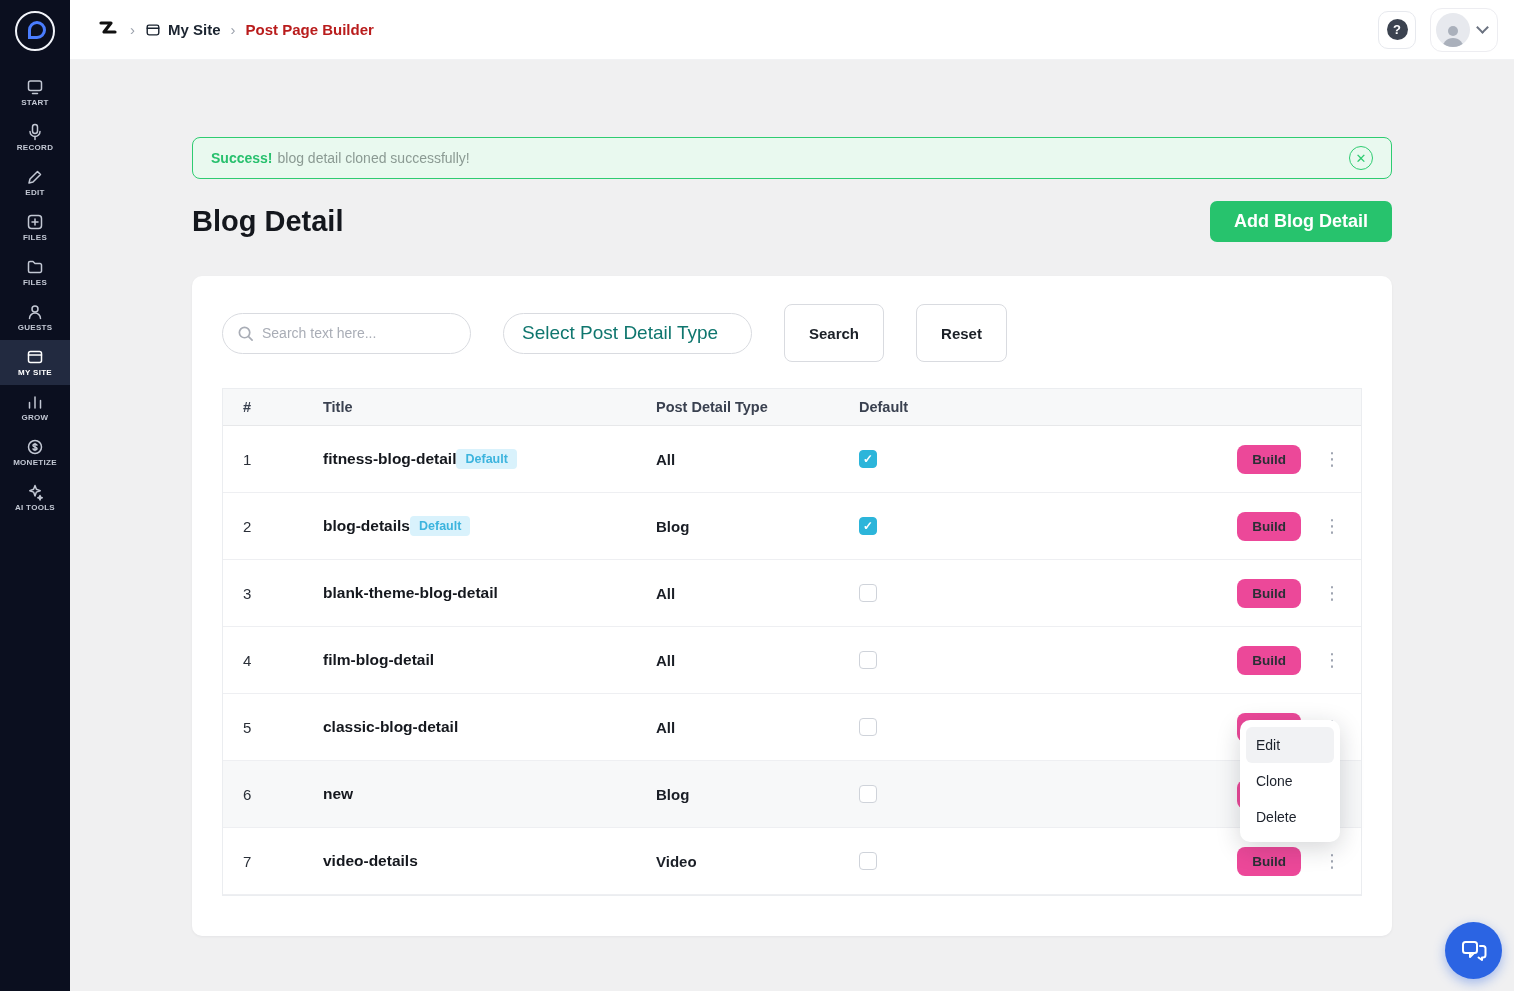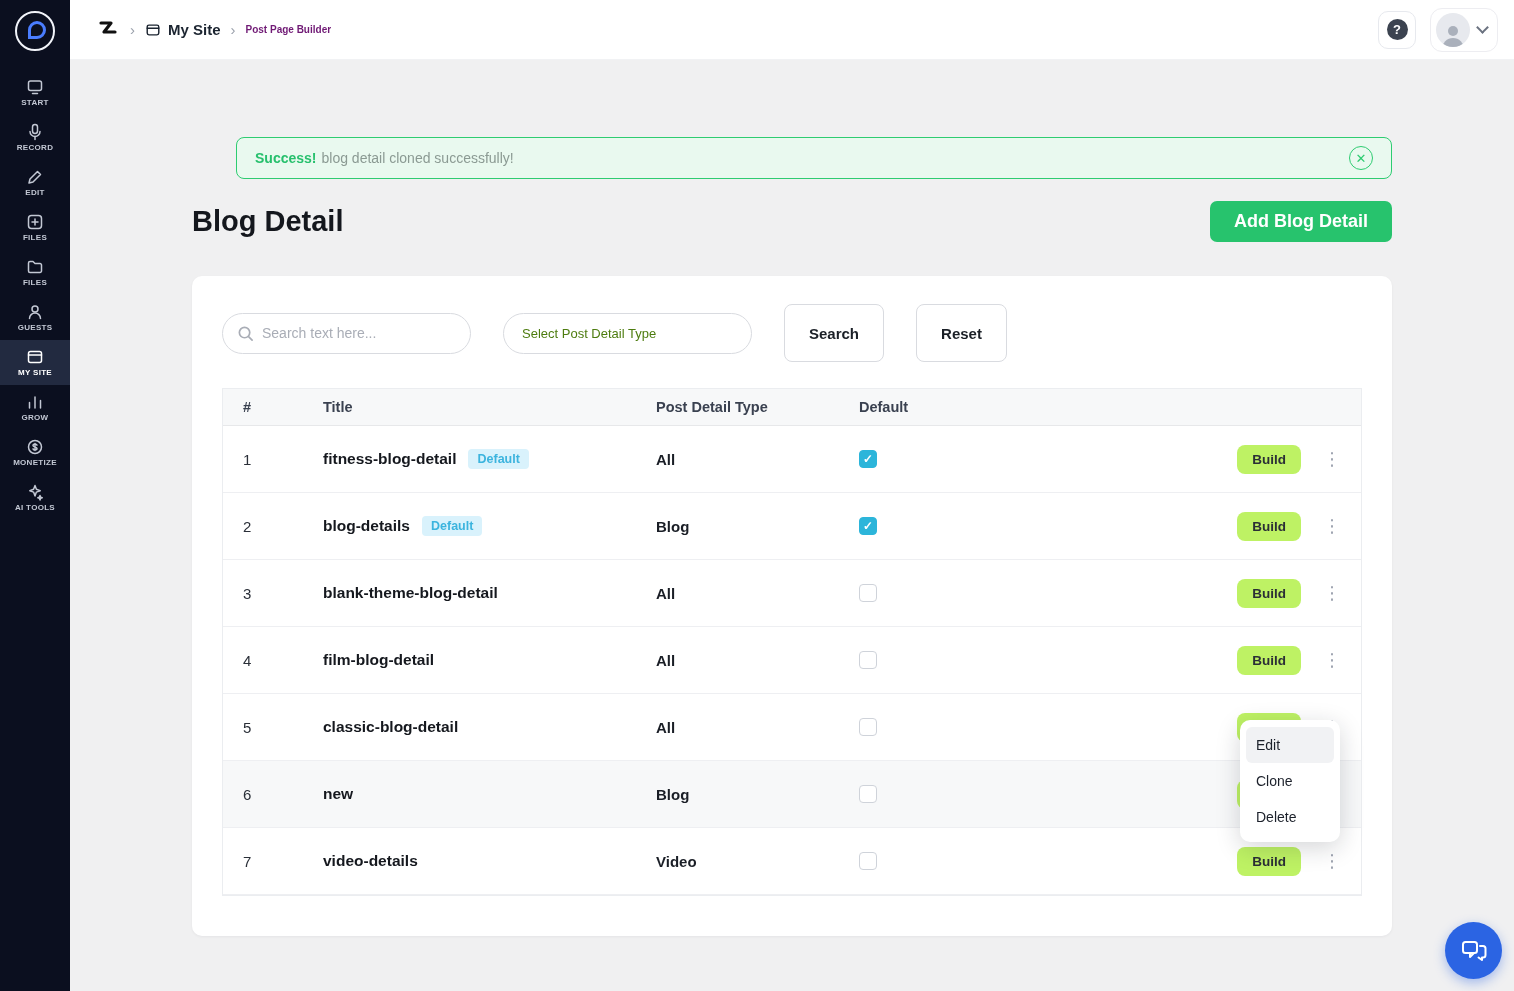--- a/index.html
+++ b/index.html
@@ -21,67 +21,67 @@
   .side-item.active .side-label { color:#ffffff; }
 
   
   .main-col { flex:1; display:flex; flex-direction:column; height:991px; }
 
   
   .topbar { height:60px; background:#ffffff; display:flex; align-items:center; padding:0 16px 0 26px; border-bottom:1px solid #f1f2f4; }
   .crumb { display:flex; align-items:center; gap:10px; }
   .crumb-sep { color:#9aa0ab; font-size:15px; }
   .crumb-site { display:flex; align-items:center; gap:7px; font-weight:700; color:#1b2430; font-size:15px; cursor:pointer; }
-  .crumb-page { font-weight:800; color:#701a75; font-size:10px; }
+  .crumb-page { font-weight:800; color:#b91c1c; font-size:15px; }
   .topbar-right { margin-left:auto; display:flex; align-items:center; gap:14px; }
   .help-btn { width:38px; height:38px; border-radius:10px; border:1px solid #e7e9ee; background:#fff; display:flex; align-items:center; justify-content:center; cursor:pointer; }
   .help-glyph { width:21px; height:21px; border-radius:50%; background:#3c4350; color:#fff; font-size:13px; font-weight:700; display:flex; align-items:center; justify-content:center; }
   .avatar-box { display:flex; align-items:center; gap:8px; border:1px solid #ededf1; background:#fff; border-radius:12px; padding:4px 10px 4px 5px; cursor:pointer; }
   .avatar-circ { width:34px; height:34px; border-radius:50%; background:#e7e9ee; display:flex; align-items:flex-end; justify-content:center; overflow:hidden; }
   .chev-down { width:9px; height:9px; border-right:2px solid #6b7280; border-bottom:2px solid #6b7280; transform:rotate(45deg); margin-top:-4px; }
 
   
   .content { flex:1; padding:77px 122px 0 122px; position:relative; }
 
-  .alert { height:42px; border:1px solid #2ecc71; background:#e9f9ef; border-radius:8px; display:flex; align-items:center; padding:0 18px;margin-left:44px; }
+  .alert { height:42px; border:1px solid #2ecc71; background:#e9f9ef; border-radius:8px; display:flex; align-items:center; padding:0 18px; }
   .alert-strong { color:#27c06d; font-weight:800; font-size:14px; margin-right:5px; }
   .alert-msg { color:#8b9a93; font-size:14px;text-align:right; }
   .alert-close { margin-left:auto; width:24px; height:24px; border-radius:50%; border:1.6px solid #2ecc71; color:#2ecc71; display:flex; align-items:center; justify-content:center; font-size:13px; cursor:pointer; background:transparent; }
 
   .title-row { display:flex; align-items:center; margin-top:22px; }
   .page-title { font-size:29px; font-weight:800; color:#14171d; }
   .add-btn { margin-left:auto; background:#27c36d; color:#fff; border:none; border-radius:7px; height:41px; padding:0 24px; font-size:18px; font-weight:700; cursor:pointer; font-family:inherit; }
 
   .card { margin-top:34px; background:#fff; border-radius:10px; box-shadow:0 1px 3px rgba(20,25,40,.05); padding:28px 30px 40px 30px; min-height:639px; }
 
   .filters { display:flex; align-items:center; gap:32px; }
   .search-box { width:249px; height:41px; border:1px solid #d9dbe0; border-radius:21px; display:flex; align-items:center; padding:0 14px; gap:8px; background:#fff; }
   .search-box input { border:none; outline:none; flex:1; font-size:14px; color:#333; font-family:inherit; background:transparent; }
   .search-box input::placeholder { color:#a9adb6; }
-  .type-select { width:249px; height:41px; border:1px solid #d9dbe0; border-radius:21px; display:flex; align-items:center; padding:16px 18px; font-size:13px; color:#4d7c0f; cursor:pointer; background:#fff; }
+  .type-select { width:249px; height:41px; border:1px solid #d9dbe0; border-radius:21px; display:flex; align-items:center; padding:16px 18px; font-size:19px; color:#0f766e; cursor:pointer; background:#fff; }
   .btn-plain { height:58px; padding:0 24px; border:1px solid #d9dbe0; background:#fff; border-radius:8px; font-size:15px; font-weight:700; color:#1b2027; cursor:pointer; font-family:inherit; }
 
   
   .table-wrap { margin-top:26px; position:relative; border:1px solid #ebedf0; }
   .thead, .trow { display:grid; grid-template-columns:100px 333px 203px 120px 1fr; align-items:center; }
   .thead { height:37px; background:#f7f8f9; border-bottom:1px solid #e7e8ea; }
   .th { font-size:14.5px; font-weight:700; color:#3a4150; }
   .th:first-child, .td-num { padding-left:20px; }
   .trow { height:67px; border-bottom:1px solid #eeeff2; background:#fff; }
   .trow:last-child { border-bottom:none; }
   .trow.hovered { background:#f7f8f9; }
   .td-num { font-size:15px; color:#2a2f38; }
-  .td-title { display:flex; align-items:center; gap:12px; font-size:15.5px; font-weight:700; color:#15181e; }
+  .td-title { display:flex; align-items:center; font-size:15.5px; font-weight:700; color:#15181e; }
   .badge { background:#d9f2fc; color:#3cb4de; font-size:12.5px; font-weight:600; padding:3px 9px; border-radius:4px; }
   .td-type { font-size:15px; font-weight:600; color:#1a1e26; }
   .checkbox { width:18px; height:18px; border-radius:4px; border:1.5px solid #cfd3da; background:#fff; cursor:pointer; display:flex; align-items:center; justify-content:center; }
   .checkbox.checked { background:#2cb5da; border-color:#2cb5da; }
   .checkbox.checked::after { content:"\2713"; color:#fff; font-size:12px; font-weight:700; }
   .td-actions { display:flex; align-items:center; justify-content:flex-end; gap:18px; padding-right:16px; }
-  .build-btn { background:#bef264; border:none; border-radius:8px; height:29px; padding:0 15px; font-size:13.5px; font-weight:600; color:#2b2f36; cursor:pointer; font-family:inherit; }
+  .build-btn { background:#ec4899; border:none; border-radius:8px; height:29px; padding:0 15px; font-size:13.5px; font-weight:600; color:#2b2f36; cursor:pointer; font-family:inherit; }
   .kebab { color:#9aa0ad; font-size:18px; cursor:pointer; line-height:1; padding:2px 4px; }
 
   
   .ctx-menu { position:absolute; top:331px; right:21px; width:100px; background:#fff; border-radius:10px; box-shadow:0 6px 24px rgba(20,25,40,.18); padding:7px 6px; z-index:20; }
   .ctx-item { height:36px; display:flex; align-items:center; padding:0 10px; font-size:14px; color:#1c212b; border-radius:6px; cursor:pointer; }
   .ctx-item.highlight { background:#f1f2f4; }
 
   
   .chat-fab { position:fixed; right:12px; bottom:12px; width:57px; height:57px; border-radius:50%; background:#2b64e3; display:flex; align-items:center; justify-content:center; cursor:pointer; box-shadow:0 4px 12px rgba(43,100,227,.4); z-index:40; }
 </style>

